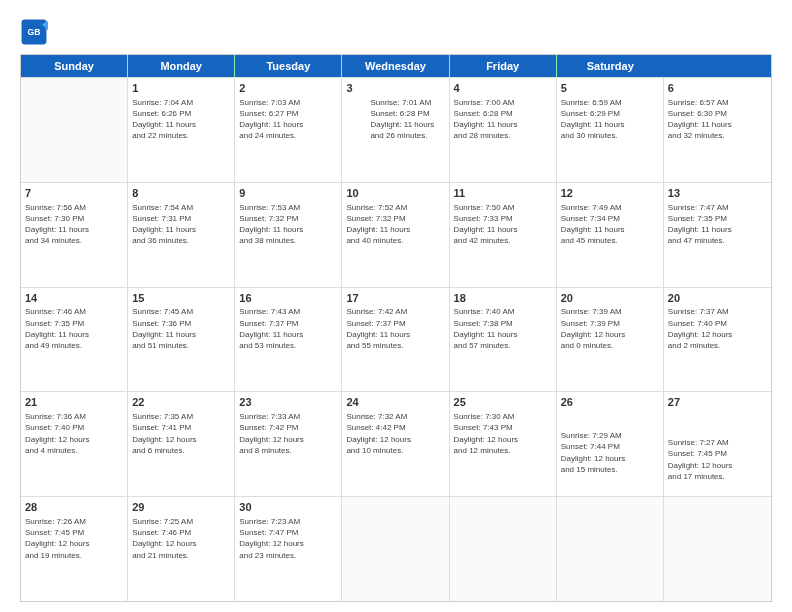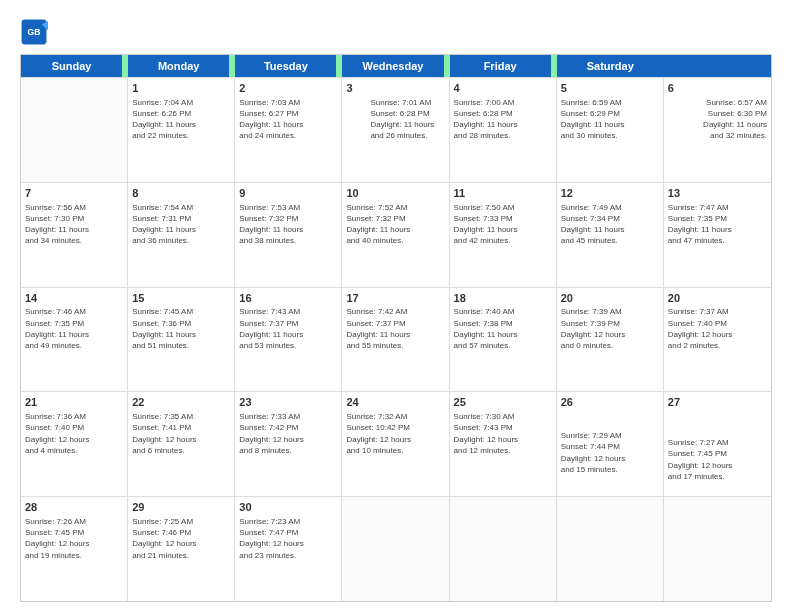--- a/index.html
+++ b/index.html
@@ -61,21 +61,21 @@
       display: grid;
       grid-template-columns: repeat(7, 1fr);
       background: #1565c0;
     }
     .cal-header-cell {
       color: #fff;
       font-size: 11px;
       font-weight: bold;
       text-align: center;
       padding: 5px 2px;
-      border-right: 6px solid #86efac;
+      border-right: 1px solid #86efac;
     }
     .cal-header-cell:last-child { border-right: none; }
     .cal-body {
       flex: 1;
       display: flex;
       flex-direction: column;
     }
     .cal-row {
       display: grid;
       grid-template-columns: repeat(7, 1fr);
@@ -170,21 +170,21 @@
           </div>
           <div class="cal-cell">
             <span class="day-num">5</span>
             <div class="cell-info" style="white-space: pre-line;">Sunrise: 6:59 AM
 Sunset: 6:29 PM
 Daylight: 11 hours
 and 30 minutes.</div>
           </div>
           <div class="cal-cell">
             <span class="day-num">6</span>
-            <div class="cell-info" style="white-space: pre-line; text-align: right;">Sunrise: 6:57 AM
+            <div class="cell-info" style="white-space: pre-line;">Sunrise: 6:57 AM
 Sunset: 6:30 PM
 Daylight: 11 hours
 and 32 minutes.</div>
           </div>
         </div>
         <div class="cal-row">
           <div class="cal-cell">
             <span class="day-num">7</span>
             <div class="cell-info" style="white-space: pre-line;">Sunrise: 7:56 AM
 Sunset: 7:30 PM
@@ -303,21 +303,21 @@
           <div class="cal-cell">
             <span class="day-num">23</span>
             <div class="cell-info" style="white-space: pre-line;">Sunrise: 7:33 AM
 Sunset: 7:42 PM
 Daylight: 12 hours
 and 8 minutes.</div>
           </div>
           <div class="cal-cell">
             <span class="day-num">24</span>
             <div class="cell-info" style="white-space: pre-line;">Sunrise: 7:32 AM
-Sunset: 10:42 PM
+Sunset: 4:42 PM
 Daylight: 12 hours
 and 10 minutes.</div>
           </div>
           <div class="cal-cell">
             <span class="day-num">25</span>
             <div class="cell-info" style="white-space: pre-line;">Sunrise: 7:30 AM
 Sunset: 7:43 PM
 Daylight: 12 hours
 and 12 minutes.</div>
           </div>

